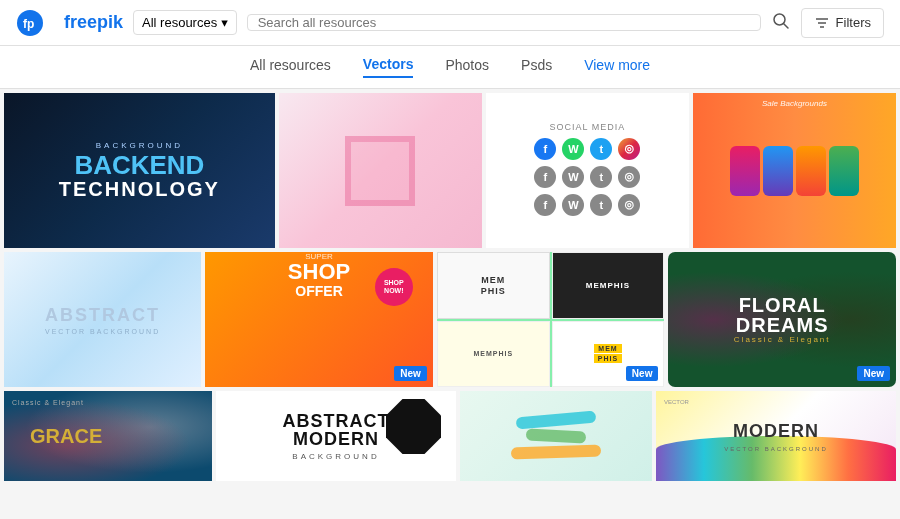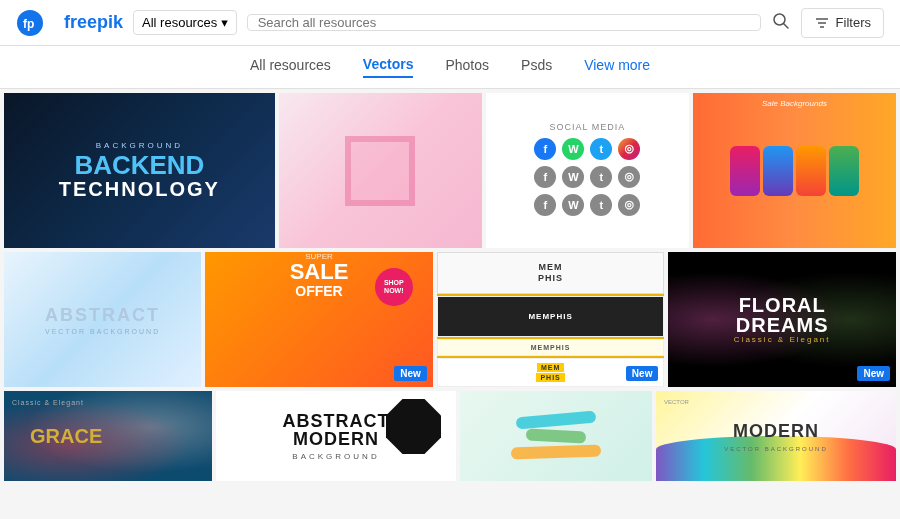--- a/index.html
+++ b/index.html
@@ -202,36 +202,37 @@
     .shop-now-badge {
       background: #e91e63; color: #fff; font-size: 8px; padding: 3px 6px; border-radius: 50%; 
       position: absolute; top: 16px; right: 20px; font-weight: bold; text-align: center; width: 38px; height: 38px;
       display: flex; align-items: center; justify-content: center;
     }
     .sale-text { font-size: 22px; font-weight: 900; color: #fff; line-height: 1; }
     .offer-text { font-size: 14px; font-weight: 700; color: #fff; }
     .super-text { font-size: 8px; color: rgba(255,255,255,0.8); text-align: center; }
 
     .item-memphis {
-      background: #eab308;
-      display: grid; grid-template-columns: 1fr; grid-template-rows: 1fr 1fr; gap: 2px;
+      background: #86efac;
+      display: grid; grid-template-columns: 1fr 1fr; grid-template-rows: 1fr 1fr; gap: 2px;
     }
     .memphis-card {
       background: #fff; border: 1px solid #eee;
       display: flex; align-items: center; justify-content: center;
       font-size: 7px; font-weight: bold; color: #333; letter-spacing: 1px;
       padding: 4px;
     }
     .mc-dark { background: #222; color: #fff; }
     .mc-light { background: #f0f0f0; }
 
     .item-floral {
-      background: #000000;
+      background: #14532d;
       display: flex; align-items: center; justify-content: center; flex-direction: column;
       position: relative;
+      border-radius: 7px;
     }
     .floral-text { color: #fff; text-align: center; z-index: 2; }
     .floral-title { font-size: 20px; font-weight: 900; color: #fff; letter-spacing: 1px; line-height: 1; }
     .floral-sub { font-size: 8px; color: #d4af37; letter-spacing: 2px; }
     .floral-flowers {
       position: absolute; top: 0; left: 0; right: 0; bottom: 0;
       background: radial-gradient(ellipse at 20% 50%, rgba(100,40,80,0.8) 0%, transparent 50%),
                   radial-gradient(ellipse at 80% 50%, rgba(40,60,30,0.8) 0%, transparent 50%);
     }
 
@@ -384,21 +385,21 @@
         <div class="abstract-sub">VECTOR BACKGROUND</div>
       </div>
     </div>
 
     <div class="grid-item row2-item item-sale-offer">
       <div class="shop-now-badge">
         <span style="font-size:7px;line-height:1.2;">SHOP NOW!</span>
       </div>
       <div style="text-align:center; color:#fff; z-index:2;">
         <div class="super-text">SUPER</div>
-        <div class="sale-text">SALE</div>
+        <div class="sale-text">SHOP</div>
         <div class="offer-text">OFFER</div>
       </div>
       <div class="new-badge">New</div>
     </div>
 
     <div class="grid-item row2-item item-memphis">
       <div class="memphis-card mc-light" style="display:flex; align-items:center; justify-content:center; flex-direction:column; gap:1px; background:#f9f9f9; border:1px solid #ddd;">
         <span style="font-size:9px; font-weight:bold; color:#333;">MEM</span>
         <span style="font-size:9px; font-weight:bold; color:#333;">PHIS</span>
       </div>

